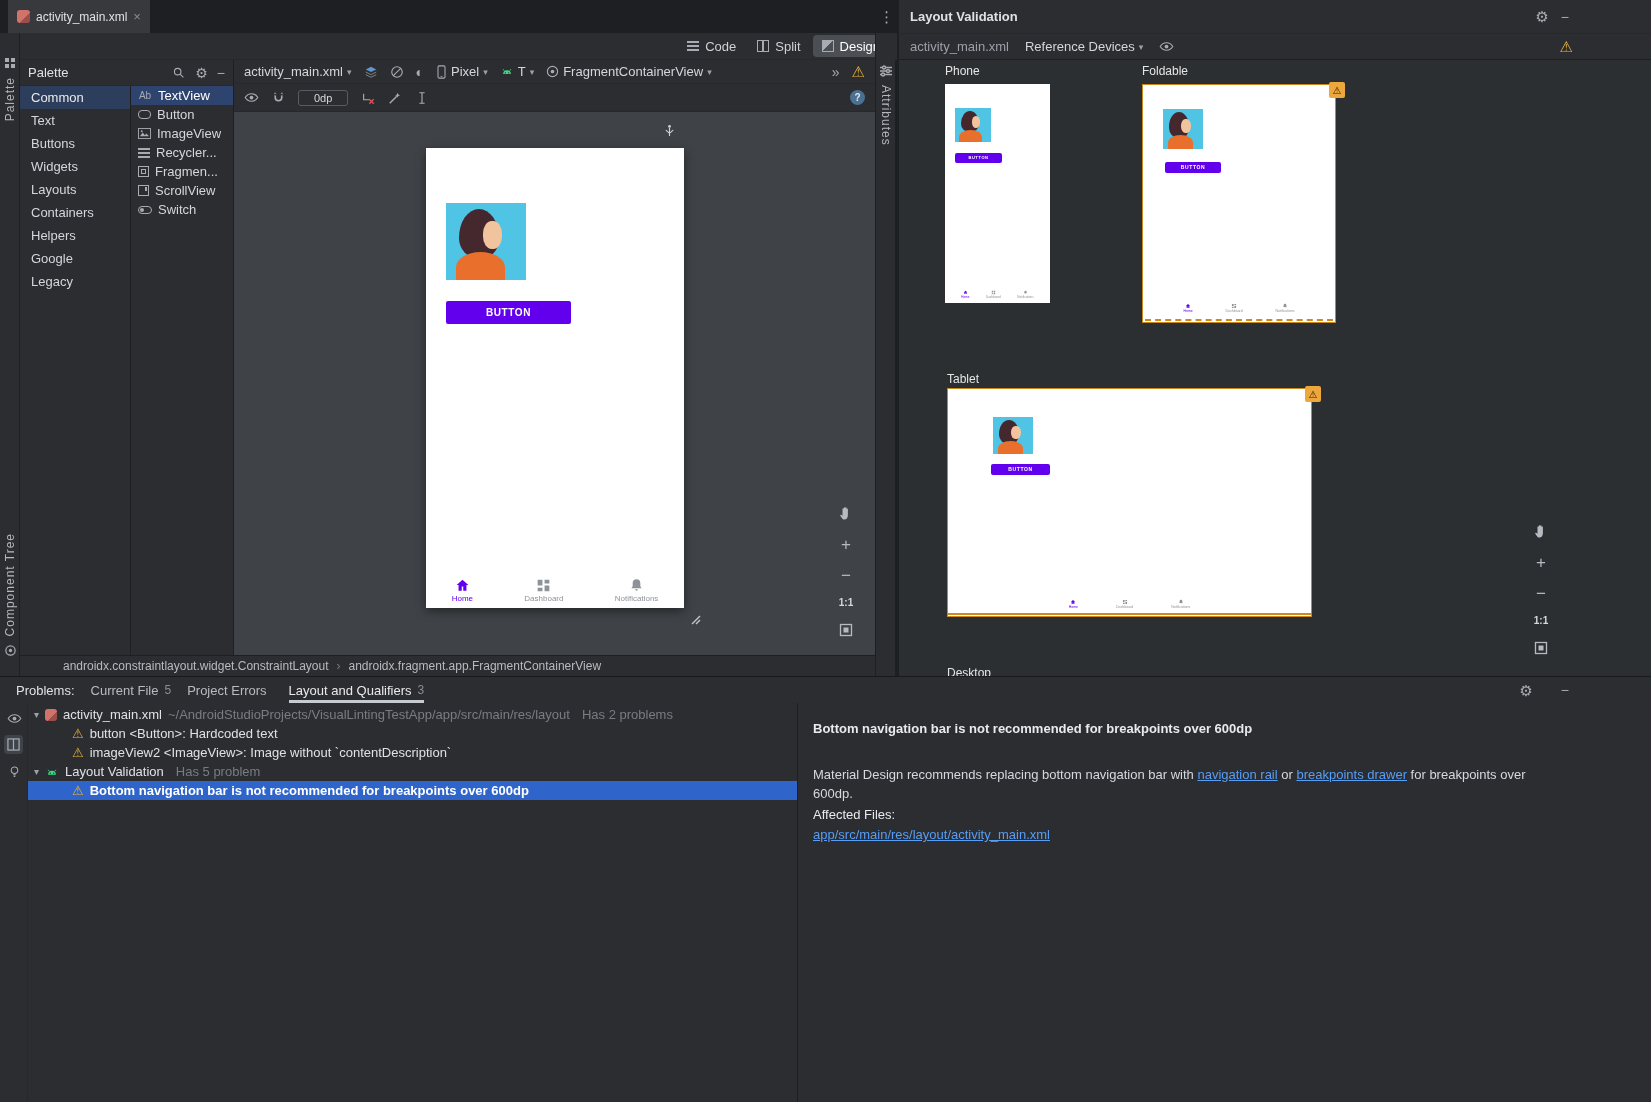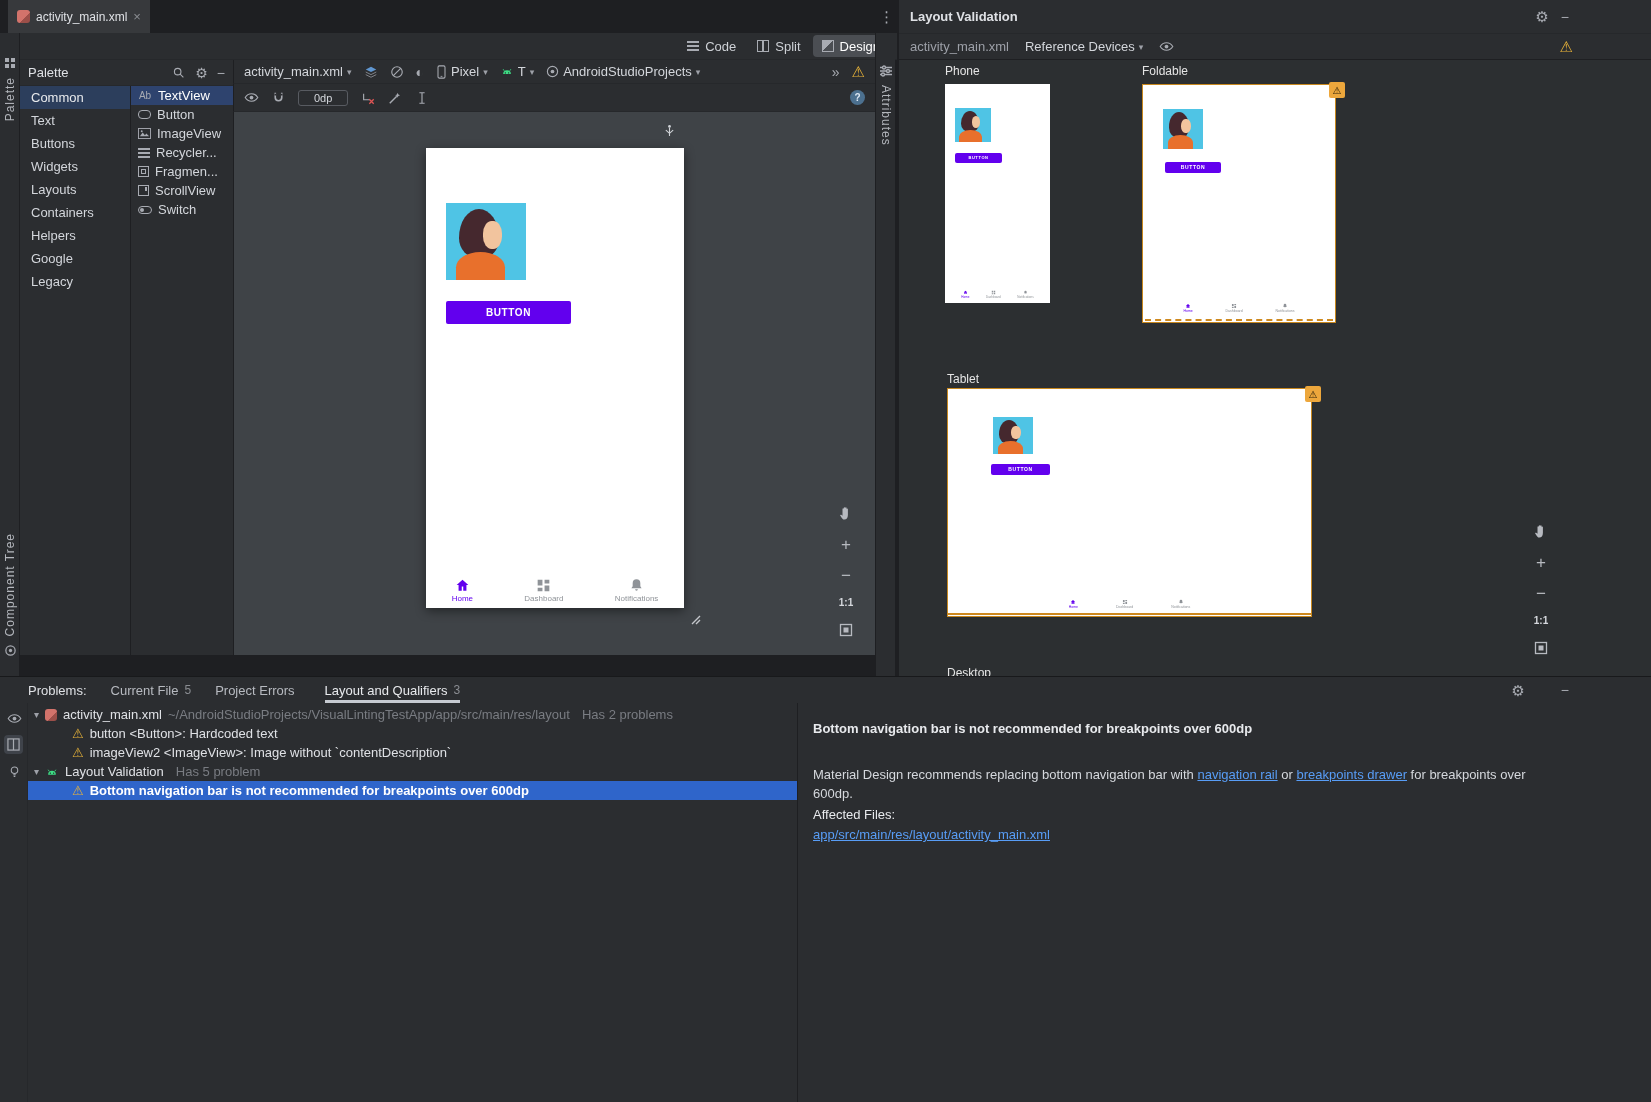--- a/index.html
+++ b/index.html
@@ -243,21 +243,21 @@
           <circle cx="9.9" cy="9" r="0.7" fill="#1e1f22"></circle>
         </svg>
       <span>T</span>
         <span class="caret">▾</span>
     </span>
     <span class="chip">
       <svg width="13" height="13" viewBox="0 0 14 14">
           <circle cx="7" cy="7" r="5.5" fill="none" stroke="#a8abb2" stroke-width="1.2"></circle>
           <circle cx="7" cy="7" r="2" fill="#a8abb2"></circle>
         </svg>
-      <span>AndroidStudioProjects</span>
+      <span>FragmentContainerView</span>
         <span class="caret">▾</span>
     </span>
     <span class="grow"></span>
     <span class="glyph">»</span>
     <span class="warn-glyph" style="font-size:15px">⚠</span>
   </div>
 
   <div class="abs row" style="left:233px;top:84px;width:642px;height:28px;background:#2b2d30;border-left:1px solid #1e1f22;border-bottom:1px solid #26282b;padding:0 10px;gap:13px">
     <span>
         <svg width="15" height="15" viewBox="0 0 16 16">
@@ -347,20 +347,25 @@
       <span class="z-label">1:1</span>
       <span class="z-btn">
         <svg width="14" height="14" viewBox="0 0 14 14">
             <rect x="1.5" y="1.5" width="11" height="11" fill="none" stroke="#b7bac0" stroke-width="1.3"></rect>
             <rect x="4.5" y="4.5" width="5" height="5" fill="#b7bac0"></rect>
           </svg>
       </span>
     </div>
   </div>
 
+  <div class="abs row" style="left:20px;top:655px;width:855px;height:21px;background:#2b2d30;border-top:1px solid #1e1f22;padding-left:43px;gap:8px;font-size:12px">
+    <span style="color:#b7bac0">androidx.constraintlayout.widget.ConstraintLayout</span>
+    <span class="dim">›</span>
+    <span style="color:#b7bac0">androidx.fragment.app.FragmentContainerView</span>
+  </div>
 
   <div class="abs" style="left:875px;top:33px;width:20px;height:643px;background:#2b2d30;border-left:1px solid #1e1f22">
     <div class="stripe-tab" style="top:30px">
       <span class="stripe-ico">
         <svg width="12" height="12" viewBox="0 0 12 12" stroke="#a8abb2" stroke-width="1.4">
             <path d="M0 2.5h12M0 6h12M0 9.5h12"></path>
             <circle cx="4" cy="2.5" r="1.5" fill="#2b2d30"></circle>
             <circle cx="8" cy="6" r="1.5" fill="#2b2d30"></circle>
             <circle cx="3" cy="9.5" r="1.5" fill="#2b2d30"></circle>
           </svg>
@@ -503,21 +508,21 @@
           <svg width="14" height="14" viewBox="0 0 14 14">
               <rect x="1.5" y="1.5" width="11" height="11" fill="none" stroke="#b7bac0" stroke-width="1.3"></rect>
               <rect x="4.5" y="4.5" width="5" height="5" fill="#b7bac0"></rect>
             </svg>
         </span>
       </div>
     </div>
   </div>
 
   <div class="abs" style="left:0;top:676px;width:1651px;height:426px;background:#2b2d30;border-top:1px solid #18191b">
-    <div class="row" style="height:26px;padding-left:28px;gap:24px">
+    <div class="row" style="height:26px;padding-left:16px;gap:16px">
       <span style="color:#dfe1e5">Problems:</span>
       <span class="ptab">
           <span>Current File</span>
           <span class="cnt">5</span>
         </span>
       <span class="ptab">
           <span>Project Errors</span>
           <span class="cnt"></span>
         </span>
       <span class="ptab sel">

